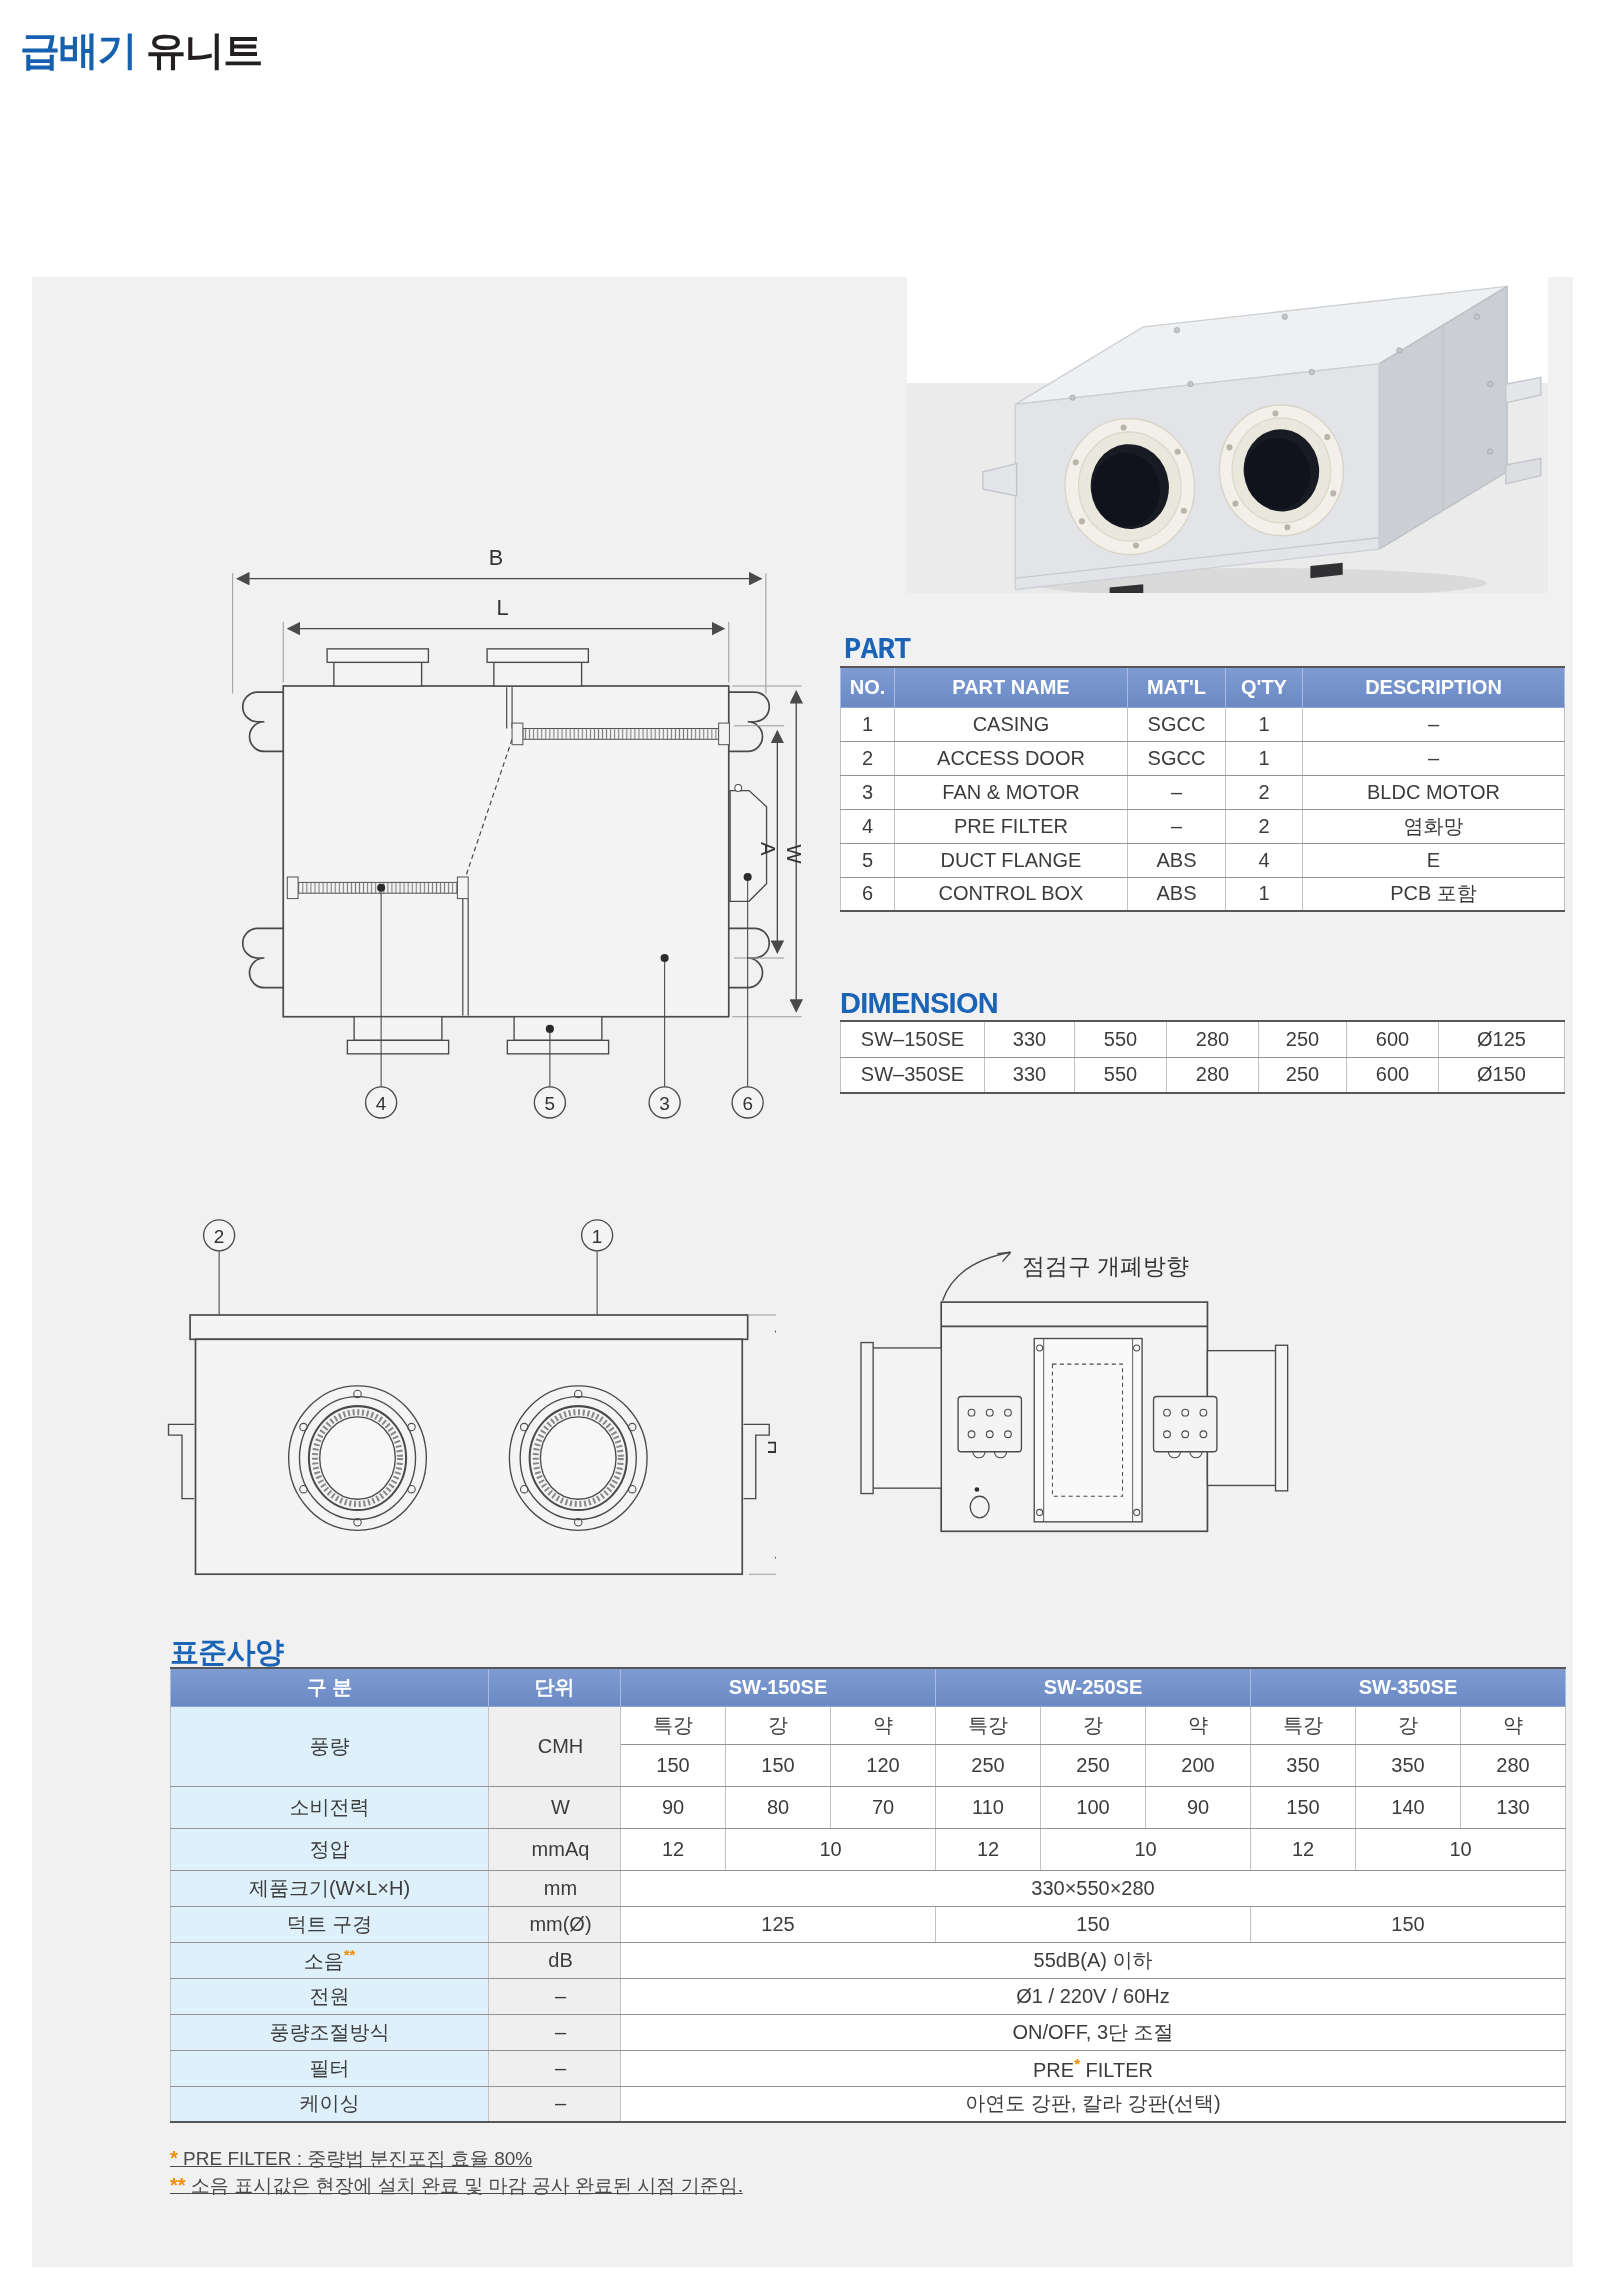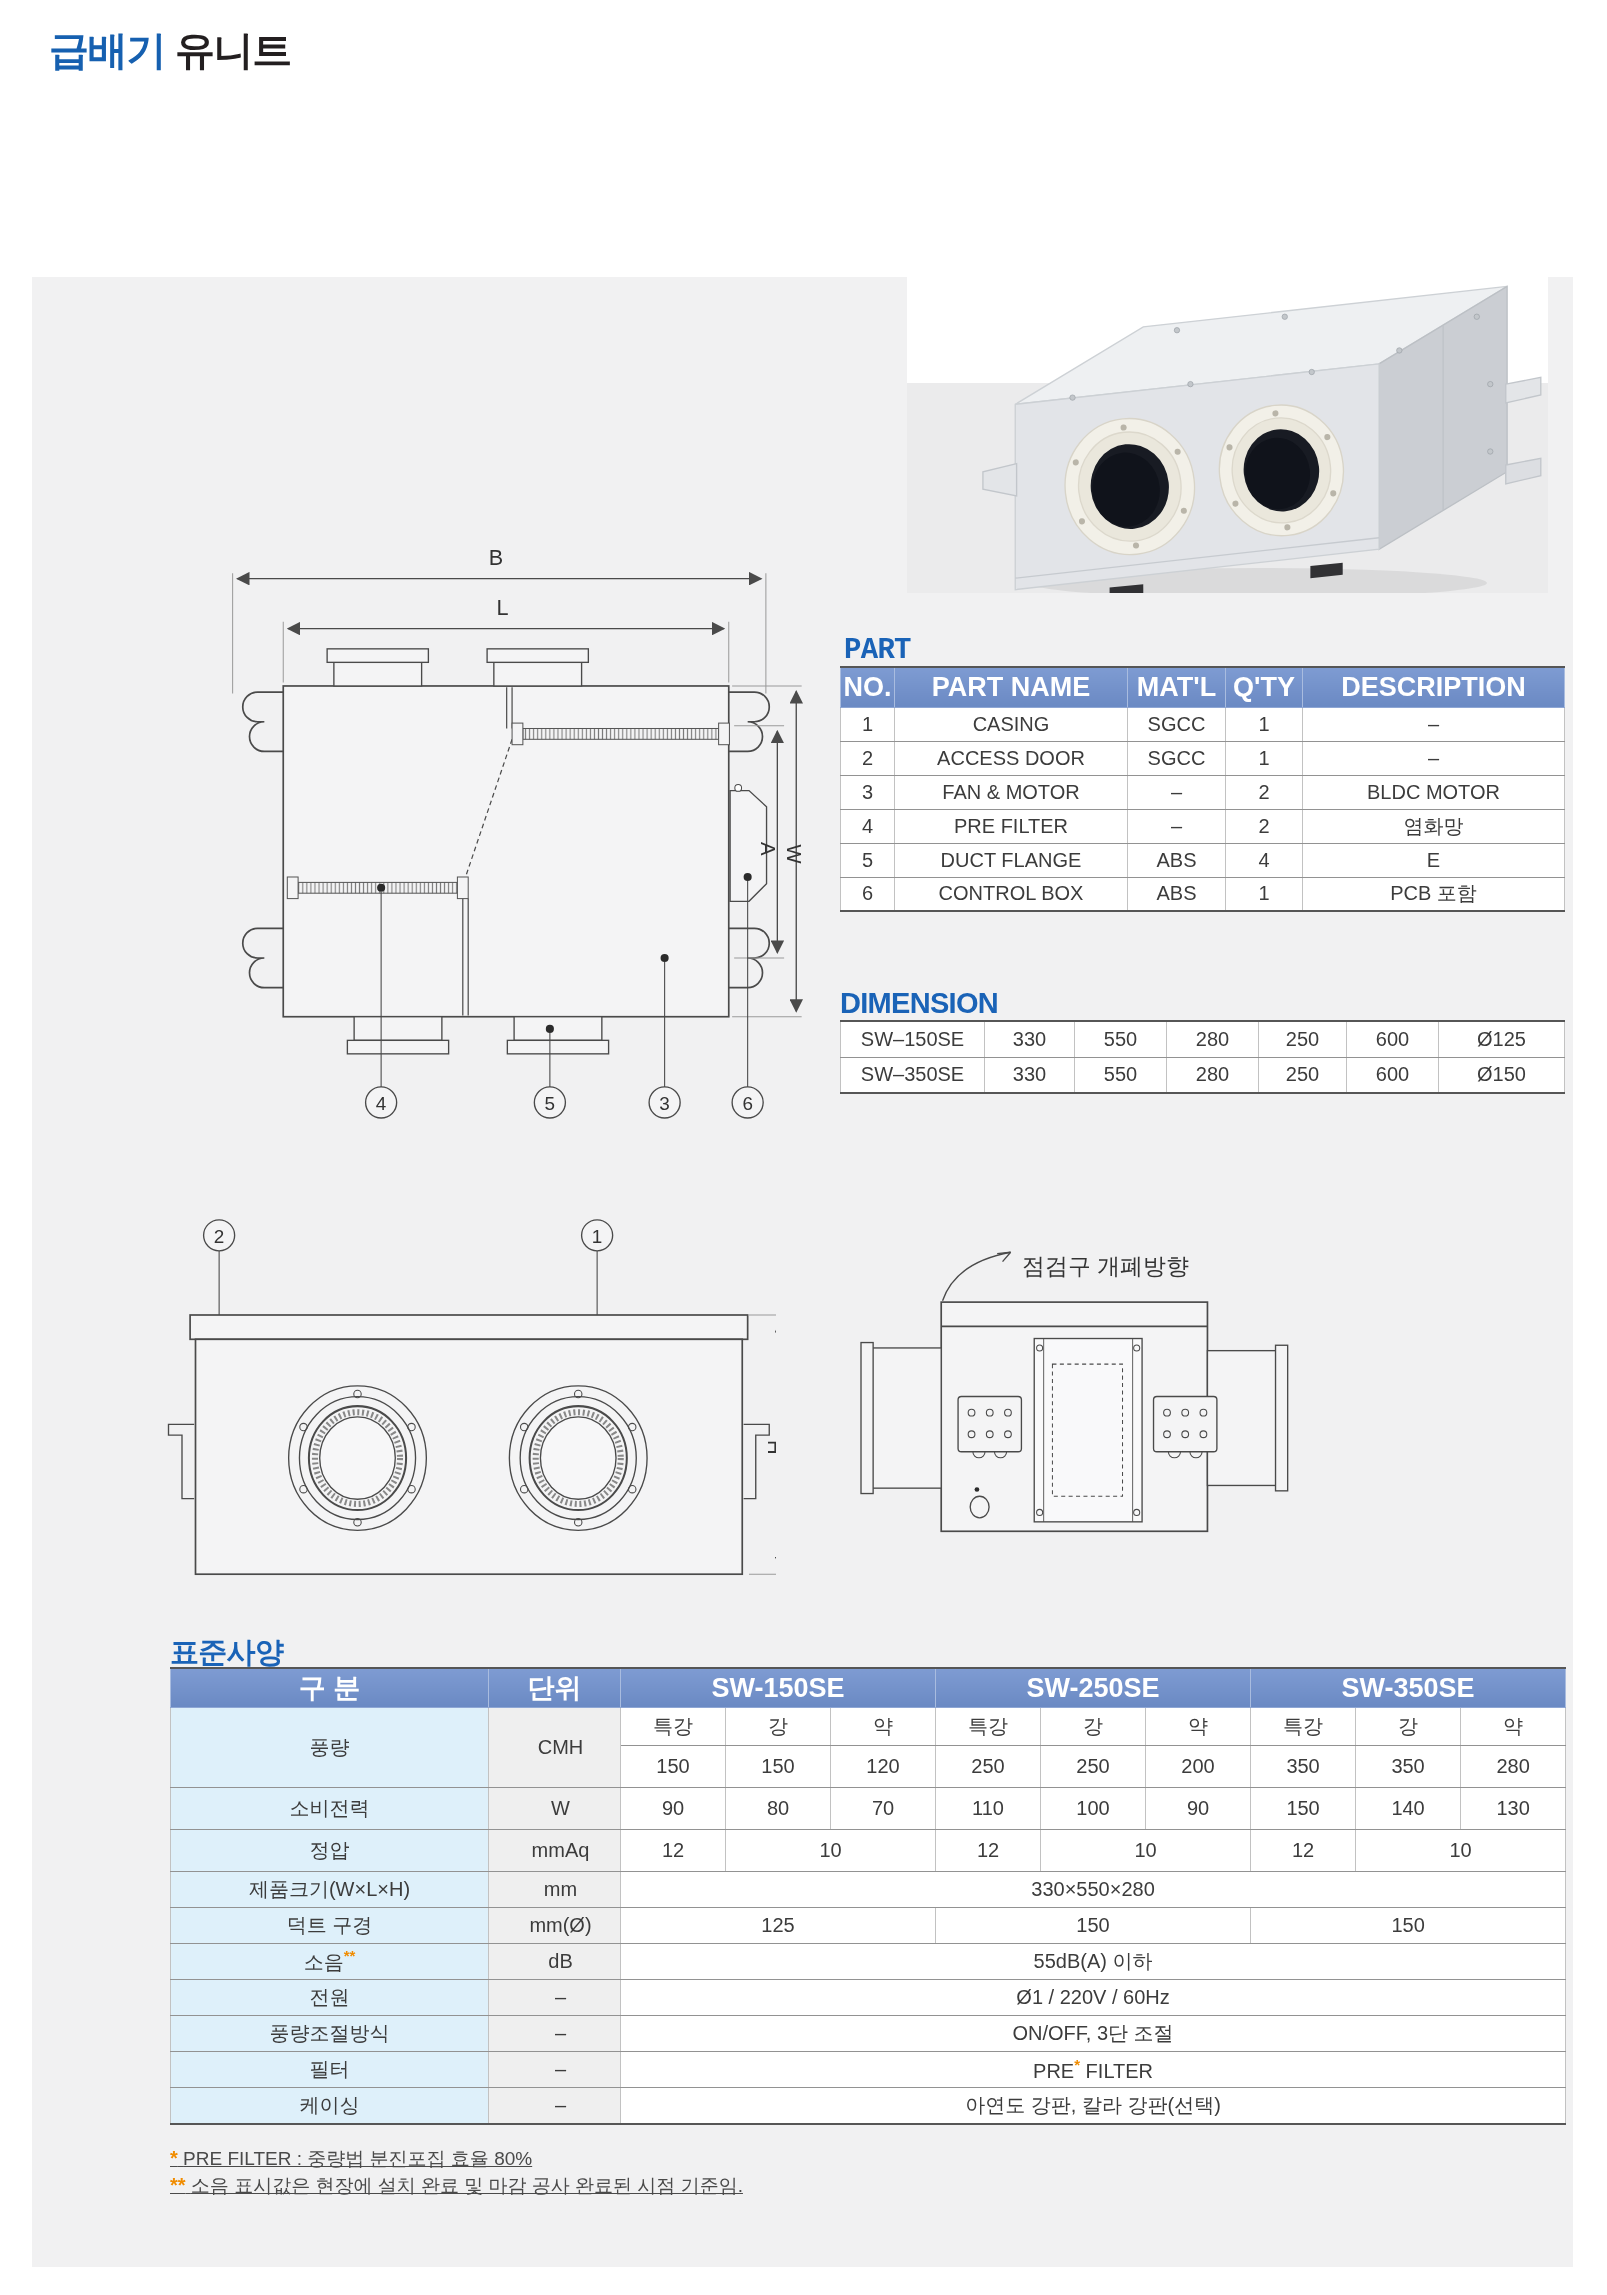--- a/index.html
+++ b/index.html
@@ -9,42 +9,42 @@
   .panel{background:#f1f1f2;}
   
   .ttl{font-size:40px;font-weight:800;letter-spacing:-1.3px;color:#231f20;white-space:nowrap;}
   .ttl .hl{color:#1660b0;}
   
   .sec-ttl{font-size:29px;font-weight:800;color:#1a63b7;letter-spacing:-0.7px;}
   
   table.tbl{border-collapse:collapse;table-layout:fixed;
     border-top:2.7px solid #565656;border-bottom:2.7px solid #565656;background:#fff;}
   table.tbl th{background:linear-gradient(#7e9bd2,#6a89c3);color:#fff;font-weight:700;
-    font-size:27px;border:0.7px solid #8ea6d4;border-left-color:#a9bcdf;border-right-color:#a9bcdf;}
+    font-size:20px;border:0.7px solid #8ea6d4;border-left-color:#a9bcdf;border-right-color:#a9bcdf;}
   table.tbl td{font-size:20px;text-align:center;vertical-align:middle;color:#3c3c3c;
     border:0.7px solid #c2c2c2;border-top:0.7px solid #929292;border-bottom:0.7px solid #929292;background:#fff;}
   table.spec td.lab{background:#def0fa;}
   table.spec td.unit{background:#efefef;padding-left:13px;}
   .hd{height:40px;}
   .r50{height:34px;} .r54{height:36px;} .r56{height:38px;} .r62{height:42px;}
   .mark{color:#f08c00;font-weight:700;}
   sup.mark{font-size:15px;}
   
   .fnote{font-size:19px;color:#4a4a4a;line-height:24px;white-space:nowrap;text-decoration:underline;}
   .fnote .mark{font-size:20px;}
   
   .photo{background:linear-gradient(#ffffff 0 49%,#ebebec 49% 100%);}
   svg text{font-family:"Liberation Sans","DejaVu Sans",sans-serif;}
 </style>
 </head>
 <body>
 
 <div class="abs panel" style="left:32px;top:277px;width:1541px;height:1990px;"></div>
 
-<h1 class="abs ttl" style="left:20px;top:-4px;margin-left:29px;">
+<h1 class="abs ttl" style="left:20px;top:-4px;">
   <span class="hl">급배기</span><span> 유니트</span>
 </h1>
 
 <div class="abs photo" style="left:907px;top:182px;width:641px;height:411px;">
   <svg width="641" height="411" viewBox="0 0 950 610">
     <ellipse cx="520" cy="595" rx="340" ry="22" fill="rgba(0,0,0,0.07)"></ellipse>
 
     <polygon points="160,330 700,270 890,155 350,215" fill="#eef0f2" stroke="#cdd1d5" stroke-width="2"></polygon>
     <polygon points="700,270 890,155 890,430 700,545" fill="#cbced3" stroke="#bcc0c5" stroke-width="2"></polygon>
     <polygon points="160,330 700,270 700,545 160,605" fill="#e2e4e8" stroke="#ccd0d4" stroke-width="2"></polygon>

